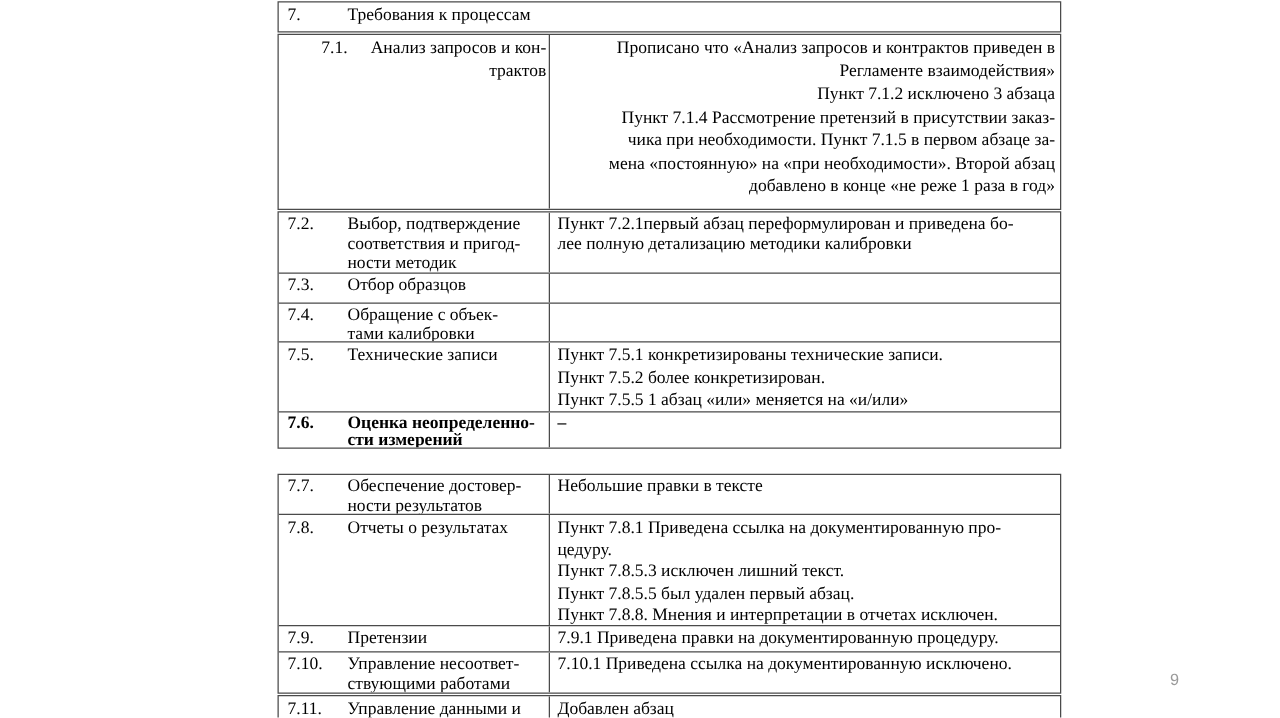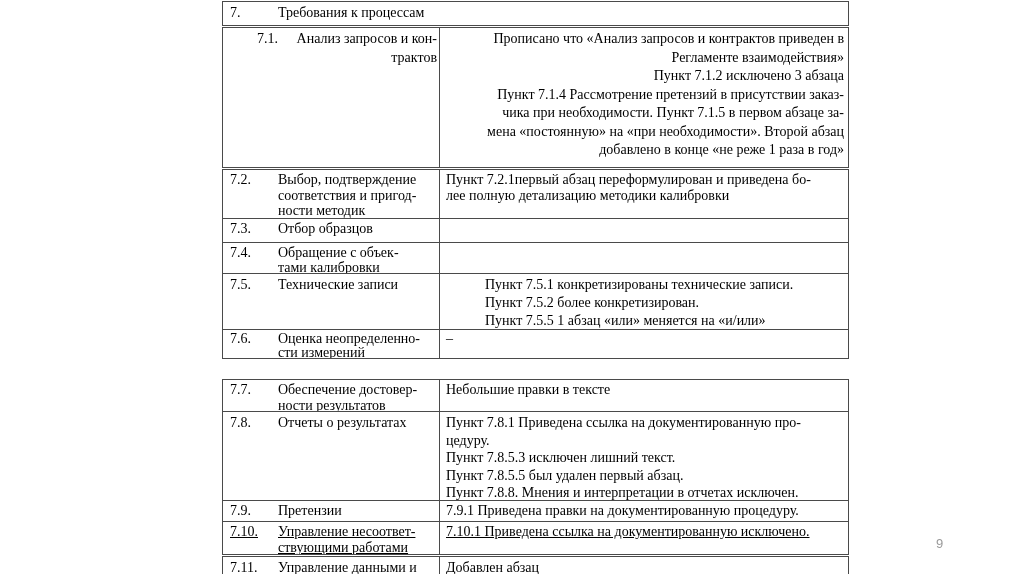--- a/index.html
+++ b/index.html
@@ -75,30 +75,30 @@
         <div class="desc">–</div>
       </div>
       <div class="row has-desc" style="height: 31px; line-height: 15px;">
         <div class="cell-left">
           <span class="num">7.4.</span>
           <span class="title">Обращение с объек-
 тами калибровки</span>
         </div>
         <div class="desc"></div>
       </div>
-      <div class="row has-desc" style="height: 56px; line-height: 18px; gap: 39px;">
+      <div class="row has-desc" style="height: 56px; line-height: 18px;">
         <div class="cell-left">
           <span class="num">7.5.</span>
           <span class="title">Технические записи</span>
         </div>
         <div class="desc">Пункт 7.5.1 конкретизированы технические записи.
 Пункт 7.5.2 более конкретизирован.
 Пункт 7.5.5 1 абзац «или» меняется на «и/или»</div>
       </div>
-      <div class="row has-desc" style="height: 29px; line-height: 14px;">
+      <div class="row has-desc" style="height: 29px; line-height: 14px; font-weight: bold;">
         <div class="cell-left">
           <span class="num">7.6.</span>
           <span class="title">Оценка неопределенно-
 сти измерений</span>
         </div>
         <div class="desc">–</div>
       </div>
     </div>
     <div class="seg gap-big">
       <div class="row has-desc" style="height: 31px; line-height: 15.5px;">
@@ -120,21 +120,21 @@
 Пункт 7.8.5.5 был удален первый абзац.
 Пункт 7.8.8. Мнения и интерпретации в отчетах исключен.</div>
       </div>
       <div class="row has-desc" style="height: 21px; line-height: 16px;">
         <div class="cell-left">
           <span class="num">7.9.</span>
           <span class="title">Претензии</span>
         </div>
         <div class="desc">7.9.1 Приведена правки на документированную процедуру.</div>
       </div>
-      <div class="row has-desc" style="height: 33px; line-height: 16px; text-decoration: underline;">
+      <div class="row has-desc" style="height: 33px; line-height: 16px;">
         <div class="cell-left">
           <span class="num">7.10.</span>
           <span class="title">Управление несоответ-
 ствующими работами</span>
         </div>
         <div class="desc">7.10.1 Приведена ссылка на документированную исключено.</div>
       </div>
     </div>
     <div class="seg gap2">
       <div class="row has-desc" style="height: 40px; line-height: 17px;">

